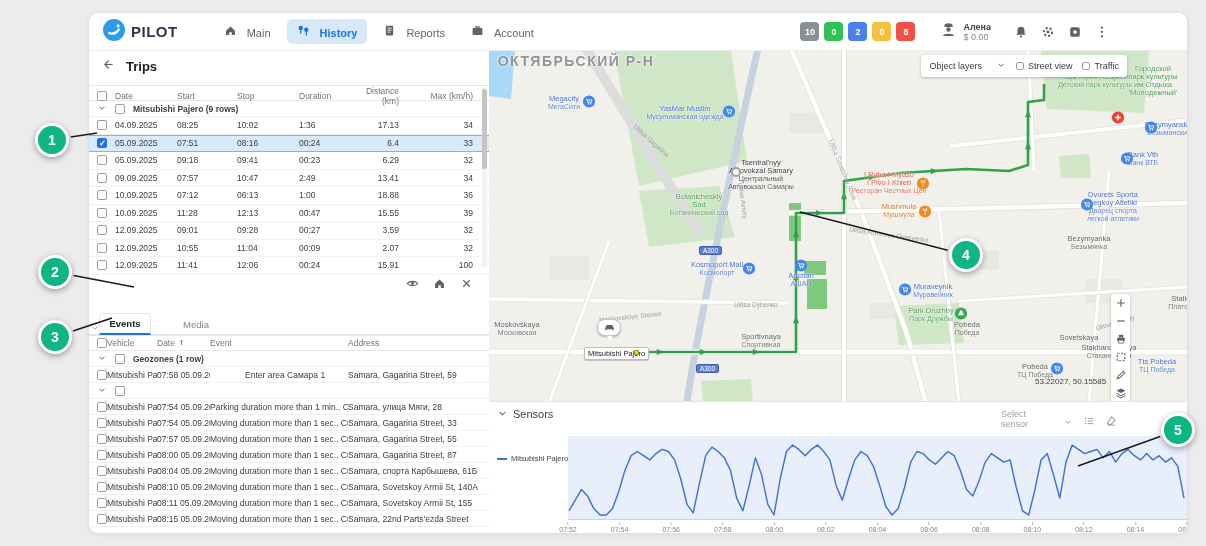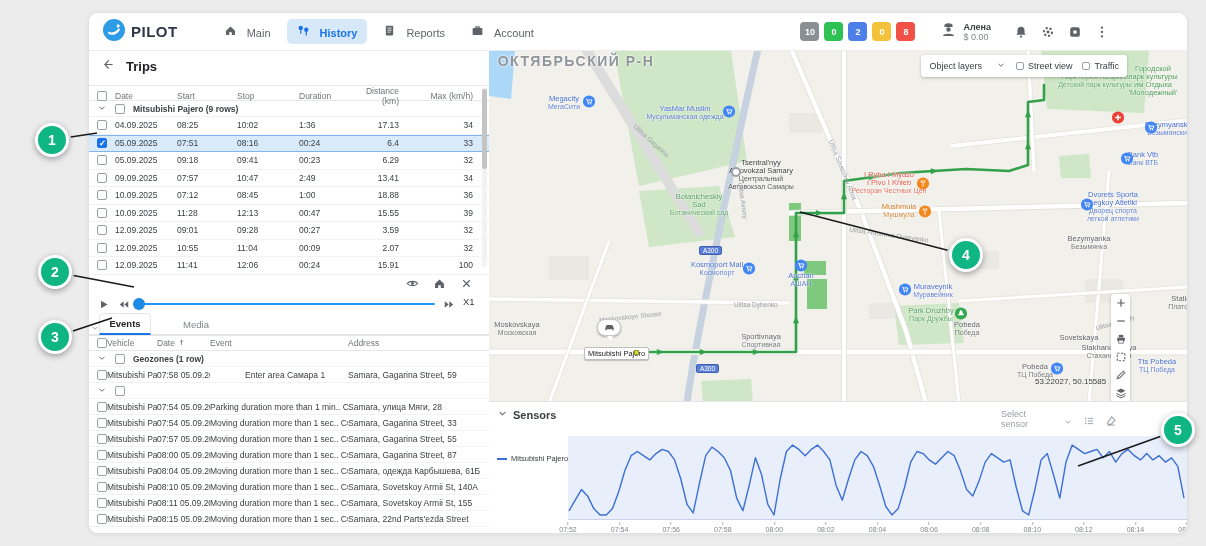--- a/index.html
+++ b/index.html
@@ -74,21 +74,21 @@
   .tools{position:absolute;left:622px;top:243px;width:19px;background:#fff;border-radius:3px;box-shadow:0 1px 3px rgba(0,0,0,.25);display:flex;flex-direction:column;align-items:center;padding:3px 0;gap:6px}
   .tools .tl{cursor:pointer;display:flex}
   .coords{position:absolute;left:546px;top:326px;font-size:8px;color:#3c4043;text-shadow:0 0 2px #fff}
   .veh-balloon{position:absolute;left:108px;top:268px;width:24px;height:17px;background:#fff;border:1px solid #c8c8c8;border-radius:8px;box-shadow:0 1px 2px rgba(0,0,0,.3);display:flex;align-items:center;justify-content:center}
   .veh-balloon::after{content:"";position:absolute;left:9px;top:16px;border:3px solid transparent;border-top:5px solid #fff}
   .veh-label{position:absolute;left:95px;top:296px;background:#fff;border:1px solid #bdbdbd;border-radius:2px;font-size:7.5px;padding:1px 3px;color:#202124;box-shadow:0 1px 1px rgba(0,0,0,.2)}
   .startdot{position:absolute;left:145px;top:299px;width:5px;height:5px;background:#cddc39;border:1px solid #9e9d24}
   .abadge{position:absolute;width:23px;height:9px;background:#5b7fd6;border:1px solid #3f5fae;border-radius:2px;color:#fff;font-size:6.5px;display:flex;align-items:center;justify-content:center}
   
   .sens{position:absolute;left:400px;top:388px;width:700px;height:134px;background:#fff;border-top:1px solid #e4e4e4}
-  .sens-title{position:absolute;left:8px;top:6px;display:flex;align-items:flex-end;gap:5px;font-size:11px;font-weight:bold;color:#3c4043}
+  .sens-title{position:absolute;left:8px;top:6px;display:flex;align-items:flex-start;gap:5px;font-size:11px;font-weight:normal;color:#3c4043}
   .sens-ctl{position:absolute;left:512px;top:7px;display:flex;align-items:flex-end;gap:10px;font-size:9px;color:#9aa0a6}
   .sens-ctl .ph{width:52px;cursor:pointer}
   .legend{position:absolute;left:8px;top:52px;display:flex;align-items:center;gap:4px;font-size:7.5px;color:#3c4043}
   .legend .ln{width:10px;height:2px;background:#3b6fd4}
   .plot{position:absolute;left:79px;top:34px;width:619px;height:84px;background:#e9eefb;border-bottom:1px solid #c9d2e6}
   .ticks{position:absolute;left:79px;top:120px;width:619px;height:12px}
   .tick{position:absolute;transform:translateX(-50%);font-size:7px;color:#80868b;text-align:center}
   .tick i{display:block;width:1px;height:3px;background:#b0b6c6;margin:0 auto 1px;font-style:normal}
   
   .lines{position:absolute;left:0;top:0;width:1206px;height:546px;pointer-events:none}
@@ -246,21 +246,21 @@
             <span>07:57</span>
             <span>10:47</span>
             <span>2:49</span>
             <span class="num">13.41</span>
             <span class="num">34</span>
           </div>
           <div class="grid-r tcols">
             <span class="cb"></span>
             <span>10.09.2025</span>
             <span>07:12</span>
-            <span>08:45</span>
+            <span>06:13</span>
             <span>1:00</span>
             <span class="num">18.88</span>
             <span class="num">36</span>
           </div>
           <div class="grid-r tcols">
             <span class="cb"></span>
             <span>10.09.2025</span>
             <span>11:28</span>
             <span>12:13</span>
             <span>00:47</span>
@@ -309,35 +309,20 @@
             <svg width="13" height="13" viewBox="0 0 16 16">
               <path d="M2.5 8.2 8 3.2l5.5 5v5.3H9.6V10H6.4v3.5H2.5z" fill="#5f6368"></path>
             </svg>
           </span>
           <span class="icon-btn">
             <svg width="13" height="13" viewBox="0 0 16 16">
               <path d="M4 4l8 8M12 4l-8 8" stroke="#5f6368" stroke-width="1.5"></path>
             </svg>
           </span>
         </div>
-      <div class="pb-row">
-        <span class="pb-play" id="playIcon"><svg width="13" height="13" viewBox="0 0 16 16">
-              <path d="M5 3.5v9L13 8z" fill="#5f6368"></path>
-            </svg></span>
-        <span class="pb-rew" id="rewIcon"><svg width="13" height="13" viewBox="0 0 16 16">
-              <path d="M8.2 4v8L3.4 8zM13.8 4v8L9 8z" fill="#5f6368"></path>
-            </svg></span>
-        <div class="pb-track">
-            <div class="pb-dot"></div>
-          </div>
-        <span class="pb-ff" id="ffIcon"><svg width="13" height="13" viewBox="0 0 16 16">
-              <path d="M2.2 4v8L7 8zM7.8 4v8l4.8-4z" fill="#5f6368"></path>
-            </svg></span>
-        <span class="pb-x1">X1</span>
-      </div>
       <div class="tabbar">
         <span class="tab-chev" id="tabChev"><svg width="10" height="10" viewBox="0 0 16 16">
               <path d="M4 6l4 4 4-4" stroke="#9aa0a6" stroke-width="1.5" fill="none"></path>
             </svg></span>
         <div class="tab active">Events</div>
         <div class="tab t2">Media</div>
       </div>
       <div class="tbl" id="eventsHead">
           <div class="grid-h ecols">
             <span class="cb"></span>
@@ -396,21 +381,21 @@
             <span style="overflow: hidden; white-space: nowrap;">Mitsubishi Paj...</span>
             <span style="overflow: hidden; white-space: nowrap;">08:00 05.09.20...</span>
             <span style="overflow: hidden; white-space: nowrap;">Moving duration more than 1 sec.. Current val...</span>
             <span style="overflow: hidden; white-space: nowrap;">Samara, Gagarina Street, 87</span>
           </div>
           <div class="grid-r e-r ecols">
             <span class="cb"></span>
             <span style="overflow: hidden; white-space: nowrap;">Mitsubishi Paj...</span>
             <span style="overflow: hidden; white-space: nowrap;">08:04 05.09.20...</span>
             <span style="overflow: hidden; white-space: nowrap;">Moving duration more than 1 sec.. Current val...</span>
-            <span style="overflow: hidden; white-space: nowrap;">Samara, одежда Карбышева, 61Б</span>
+            <span style="overflow: hidden; white-space: nowrap;">Samara, спорта Карбышева, 61Б</span>
           </div>
           <div class="grid-r e-r ecols">
             <span class="cb"></span>
             <span style="overflow: hidden; white-space: nowrap;">Mitsubishi Paj...</span>
             <span style="overflow: hidden; white-space: nowrap;">08:10 05.09.20...</span>
             <span style="overflow: hidden; white-space: nowrap;">Moving duration more than 1 sec.. Current val...</span>
             <span style="overflow: hidden; white-space: nowrap;">Samara, Sovetskoy Armii St, 140A</span>
           </div>
           <div class="grid-r e-r ecols">
             <span class="cb"></span>

